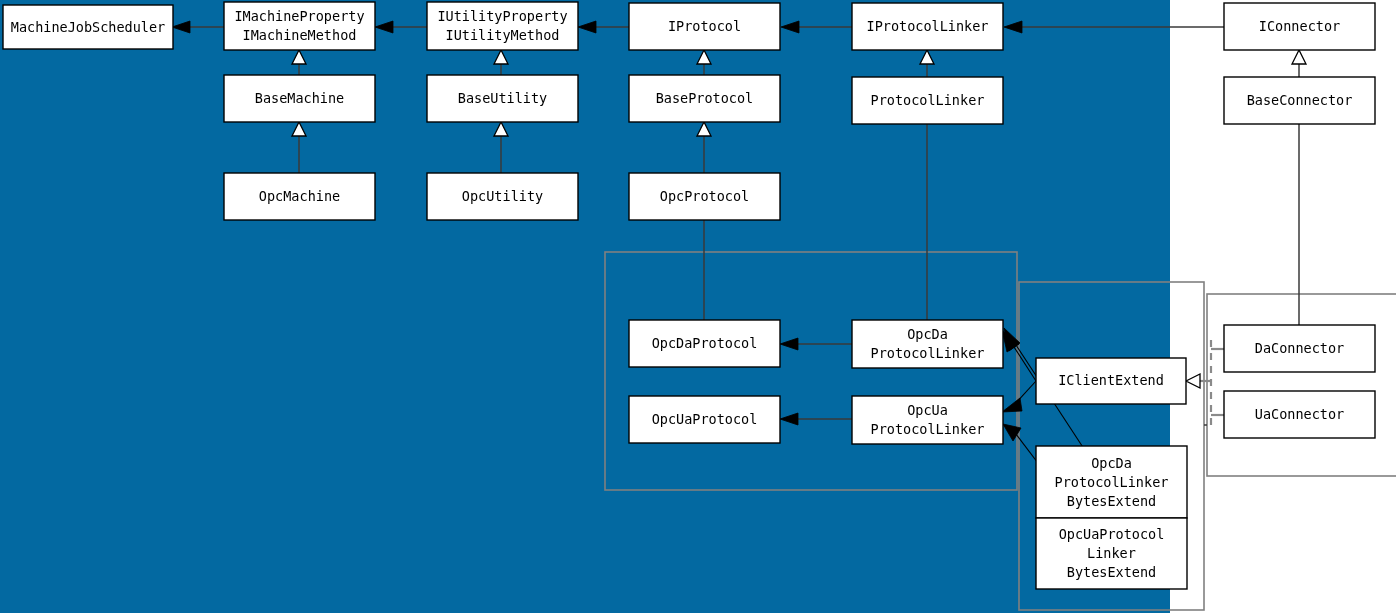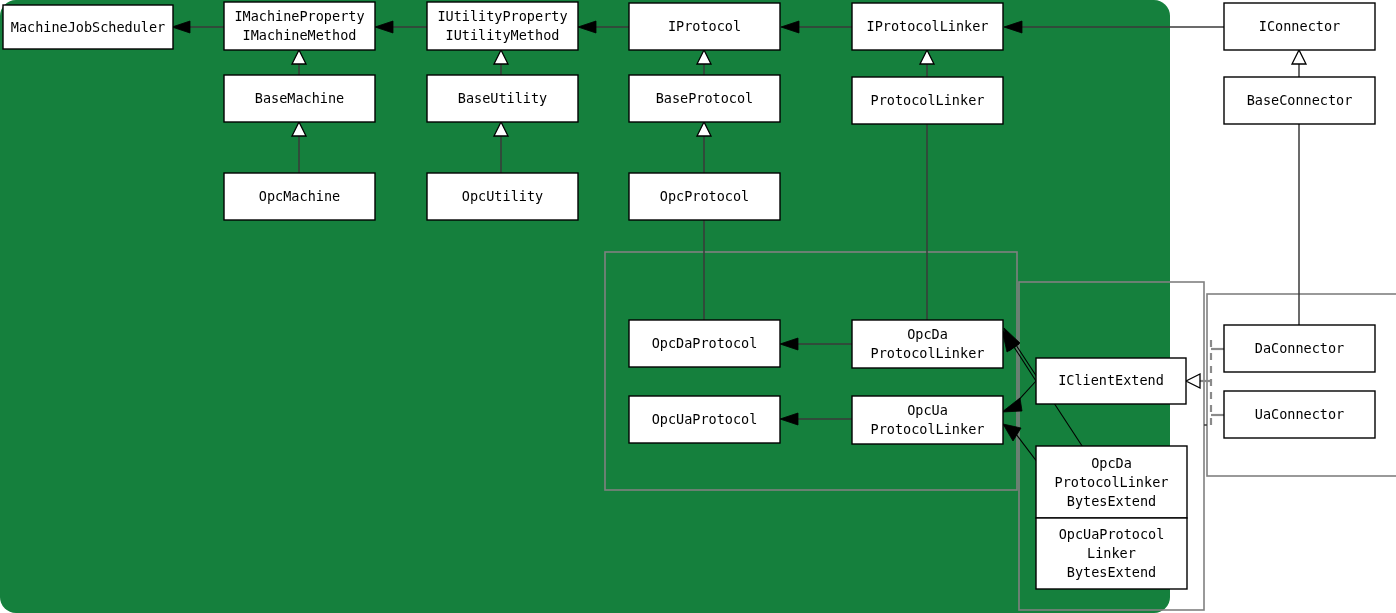--- a/index.html
+++ b/index.html
@@ -4,23 +4,22 @@
 <style>
   html, body {
     margin: 0;
     padding: 0;
     background: #ffffff;
   }
   #diagram-root {
     position: relative;
     width: 1170px;
     height: 613px;
-    background: #15803d;
+    background: #0369a1;
     font-family: "DejaVu Sans Mono", "Liberation Mono", monospace;
-    border-radius: 16px;
   }
   svg.diagram-canvas {
     position: absolute;
     left: 0;
     top: 0;
     width: 1396px;
     height: 613px;
   }
   .uml-box rect {
     fill: #ffffff;

